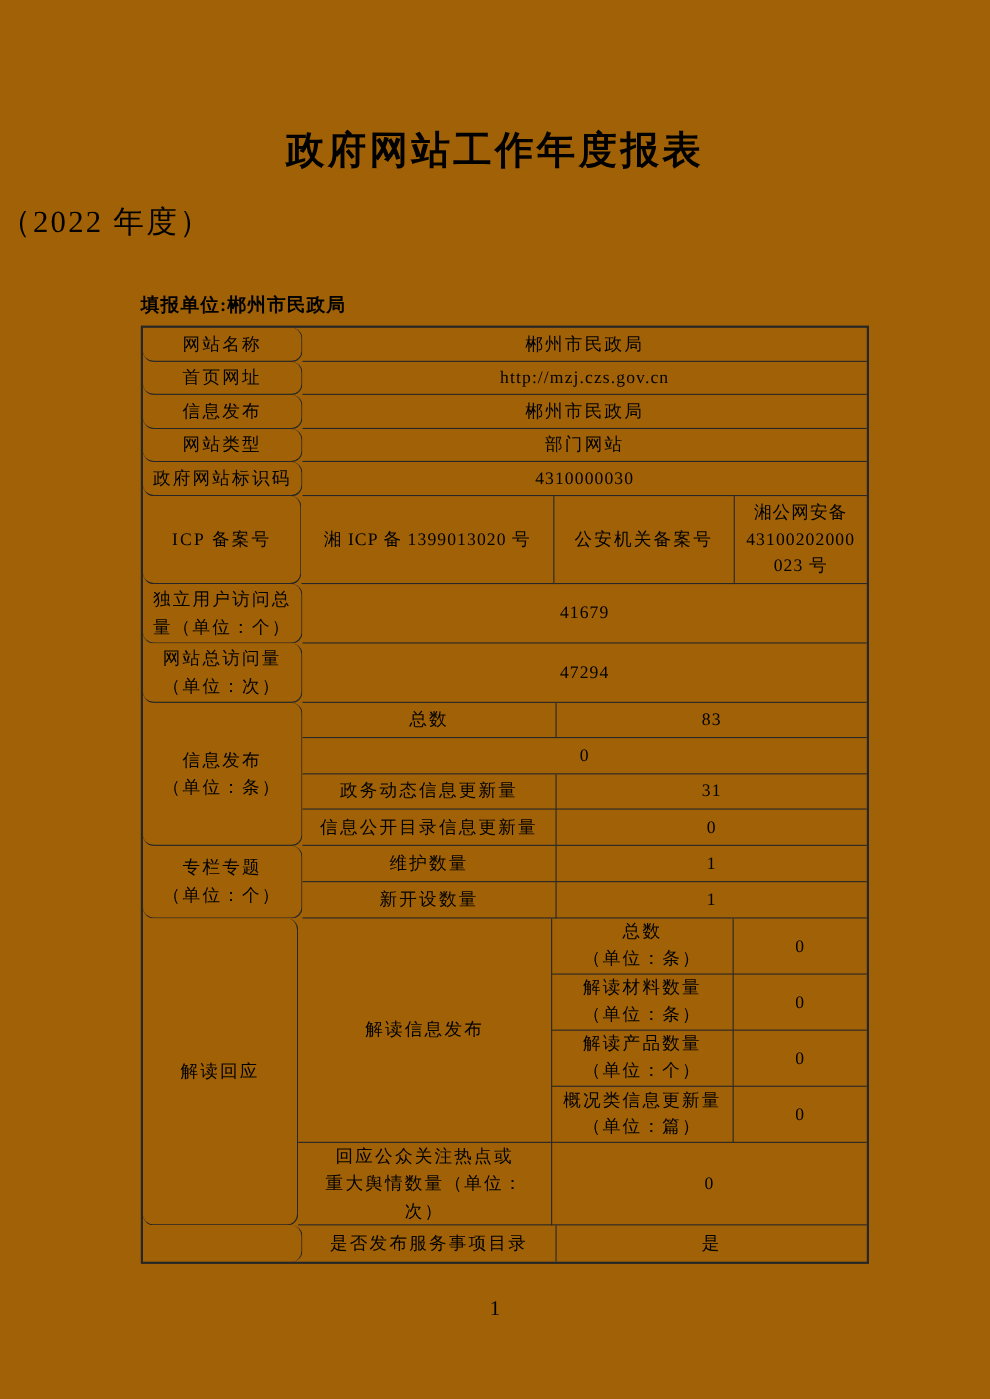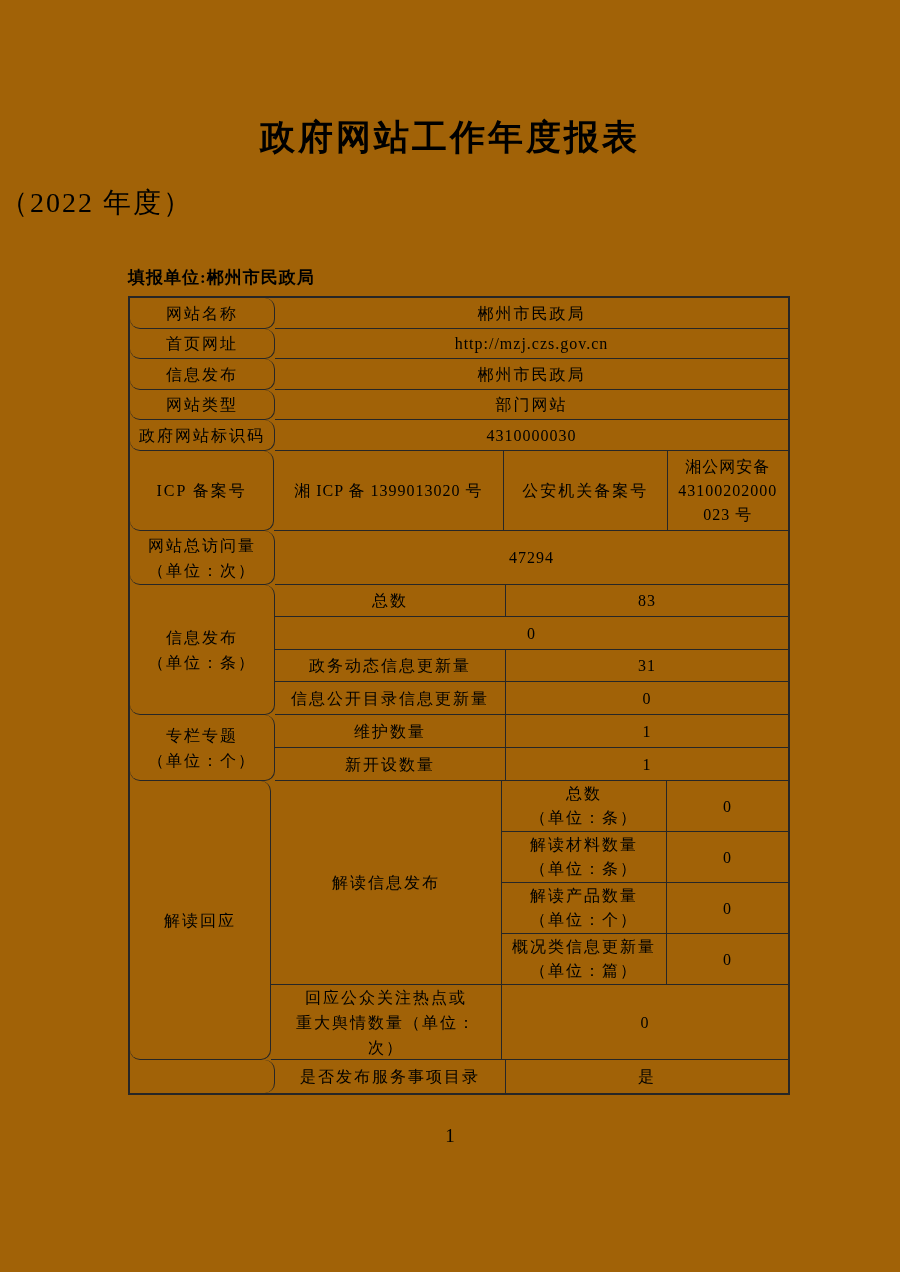--- a/index.html
+++ b/index.html
@@ -84,20 +84,27 @@
       <div class="cell w3">公安机关备案号</div>
       <div class="cell w4 last ml sub latin">
           <span class="ln">湘公网安备</span>
           <span class="ln">43100202000</span>
           <span class="ln">023 号</span>
         </div>
     </div>
 
     <div class="trow h54">
       <div class="cell w1 ml">
+          <span class="ln">独立用户访问总</span>
+          <span class="ln">量（单位：个）</span>
+        </div>
+      <div class="cell grow last latin">41679</div>
+    </div>
+    <div class="trow h54">
+      <div class="cell w1 ml">
           <span class="ln">网站总访问量</span>
           <span class="ln">（单位：次）</span>
         </div>
       <div class="cell grow last latin">47294</div>
     </div>
 
     <div class="section">
       <div class="cell w1 ml">
           <span class="ln">信息发布</span>
           <span class="ln">（单位：条）</span>

